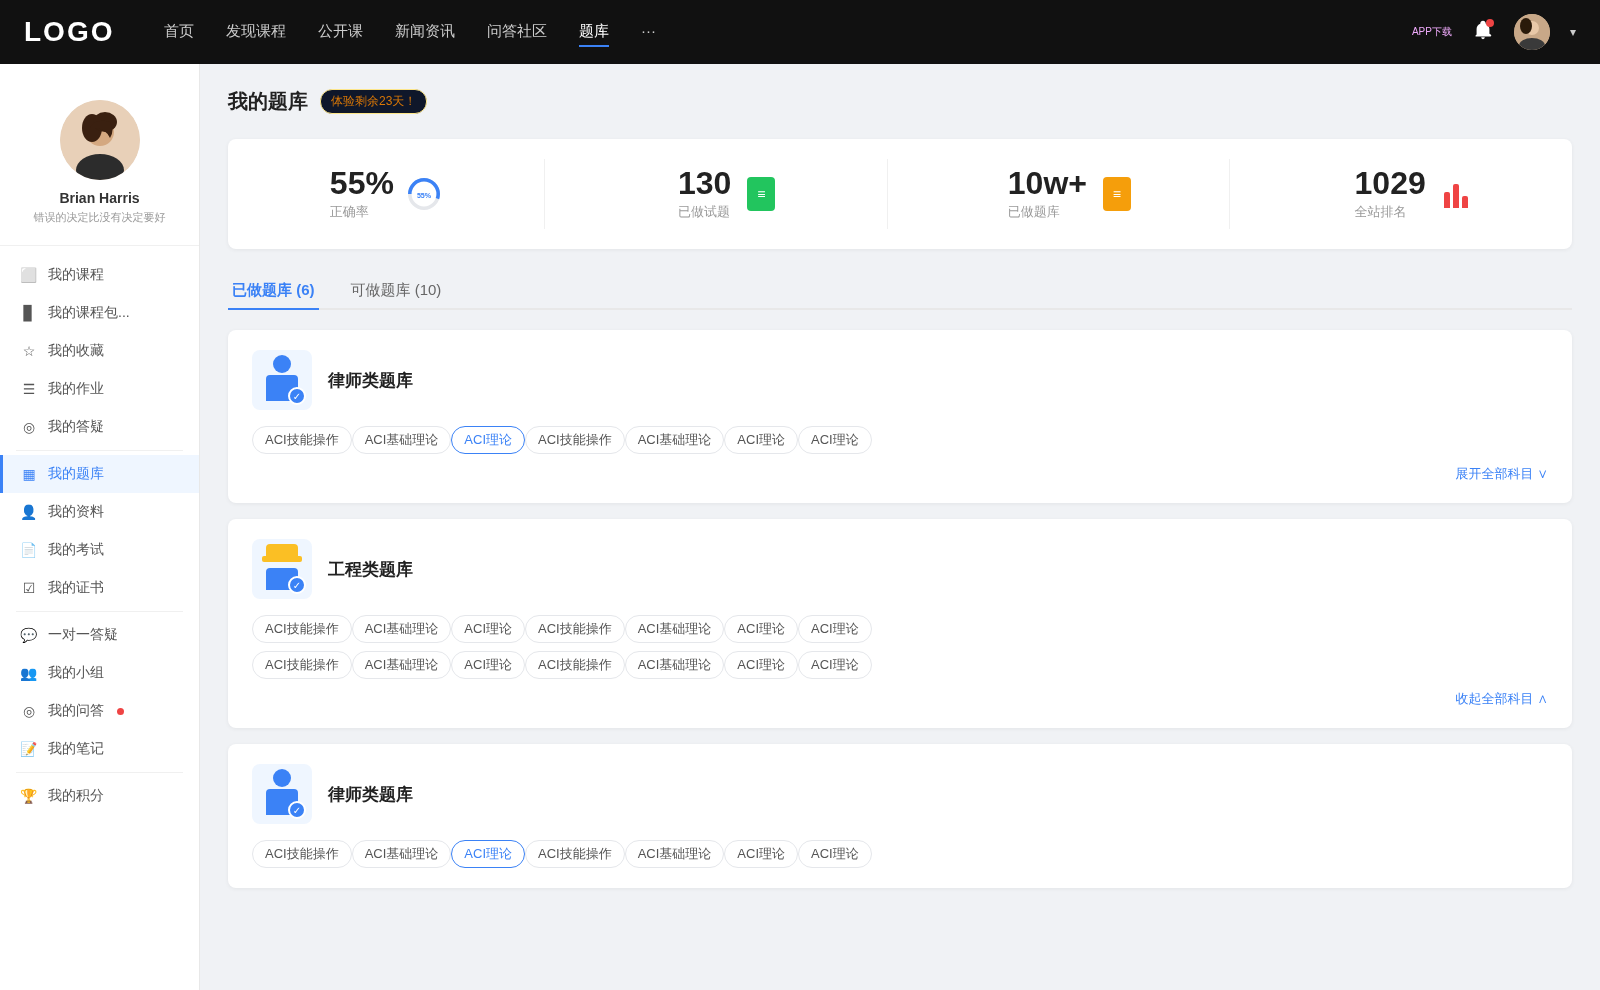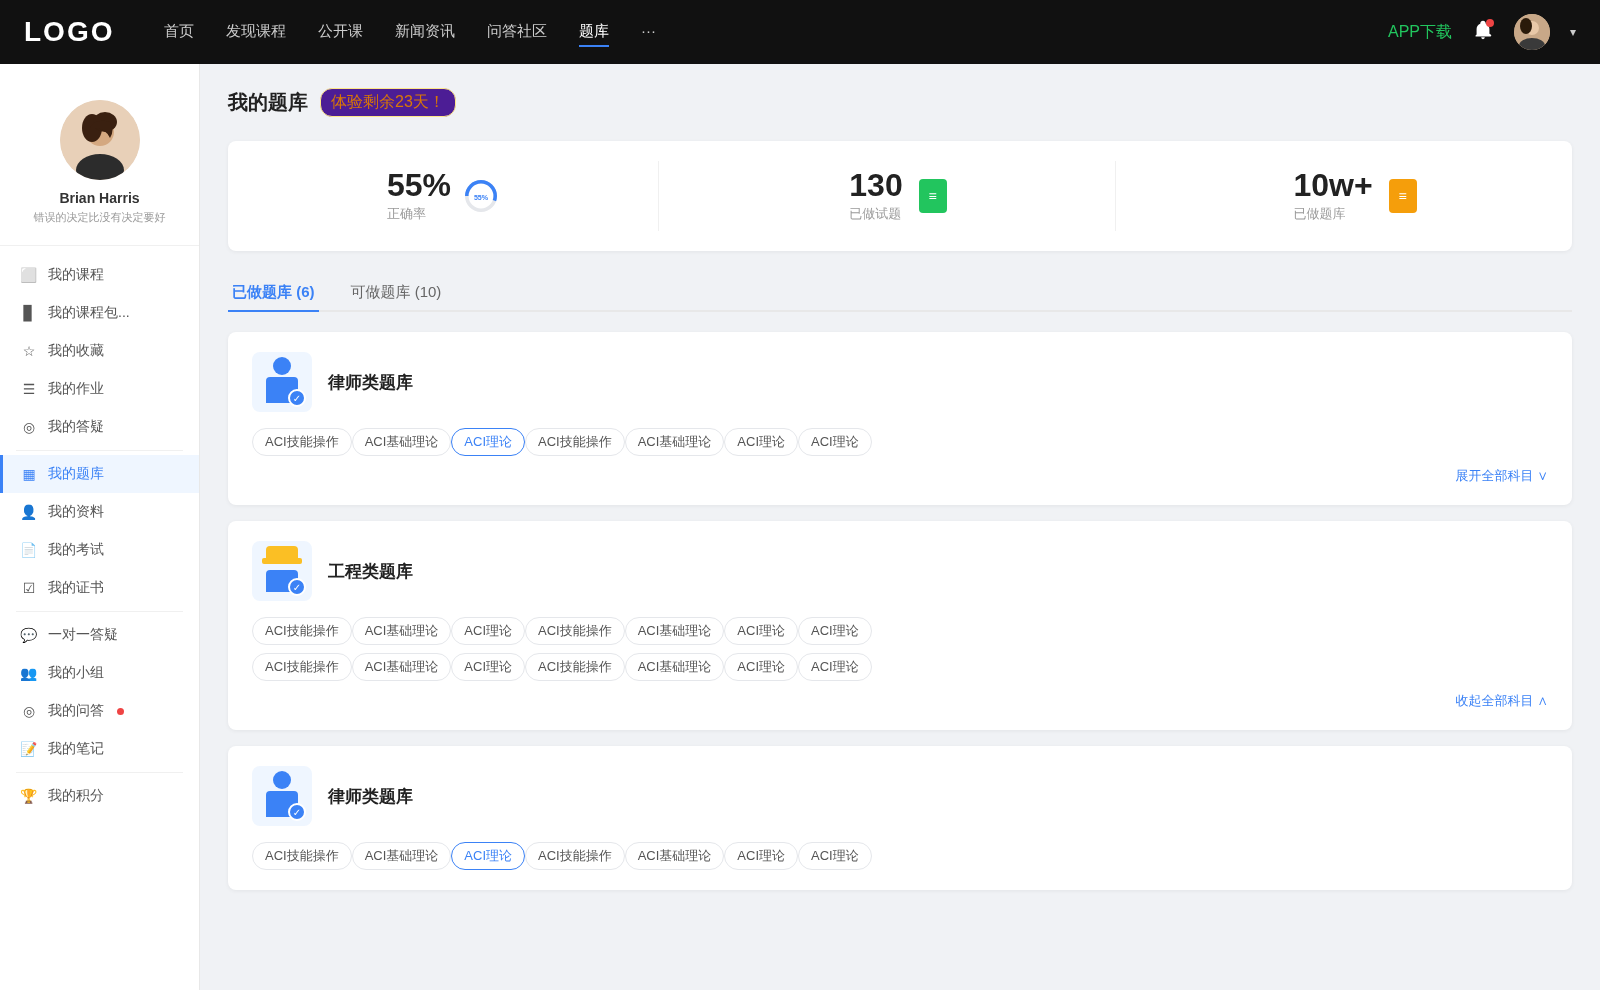--- a/index.html
+++ b/index.html
@@ -40,22 +40,22 @@
     .nav-link.active {
       color: #fff;
       border-bottom: 2px solid #3b82f6;
     }
     .nav-right {
       display: flex;
       align-items: center;
       gap: 20px;
     }
     .nav-app-download {
-      color: #22c55e;
-      font-size: 16px;
+      color: #f0abfc;
+      font-size: 10px;
       cursor: pointer;
     }
     .nav-bell {
       position: relative;
       cursor: pointer;
     }
     .nav-bell-icon {
       width: 22px;
       height: 22px;
       fill: #fff;
@@ -199,23 +199,23 @@
       align-items: center;
       gap: 12px;
       margin-bottom: 24px;
     }
     .page-title {
       font-size: 20px;
       font-weight: 700;
       color: #222;
     }
     .trial-badge {
-      background: #4c1d95;
+      background: #0f172a;
       color: #d97706;
-      font-size: 16px;
+      font-size: 12px;
       padding: 3px 10px;
       border-radius: 12px;
       border: 1px solid #fde68a;
     }
 
     
     .stats-row {
       display: flex;
       background: #fff;
       border-radius: 8px;
@@ -620,20 +620,33 @@
       <div class="stat-item">
         <div class="stat-text">
           <div class="stat-value">10w+</div>
           <div class="stat-label">已做题库</div>
         </div>
         <div class="stat-icon">
           <div class="list-icon"></div>
         </div>
       </div>
 
+      <div class="stat-item">
+        <div class="stat-text">
+          <div class="stat-value">1029</div>
+          <div class="stat-label">全站排名</div>
+        </div>
+        <div class="stat-icon">
+          <div class="bar-icon">
+            <span></span>
+            <span></span>
+            <span></span>
+          </div>
+        </div>
+      </div>
     </div>
 
     <div class="tabs-row">
       <div class="tab active">已做题库 (6)</div>
       <div class="tab">可做题库 (10)</div>
     </div>
 
     <div class="qbank-card">
       <div class="qbank-header">
         <div class="qbank-avatar">

